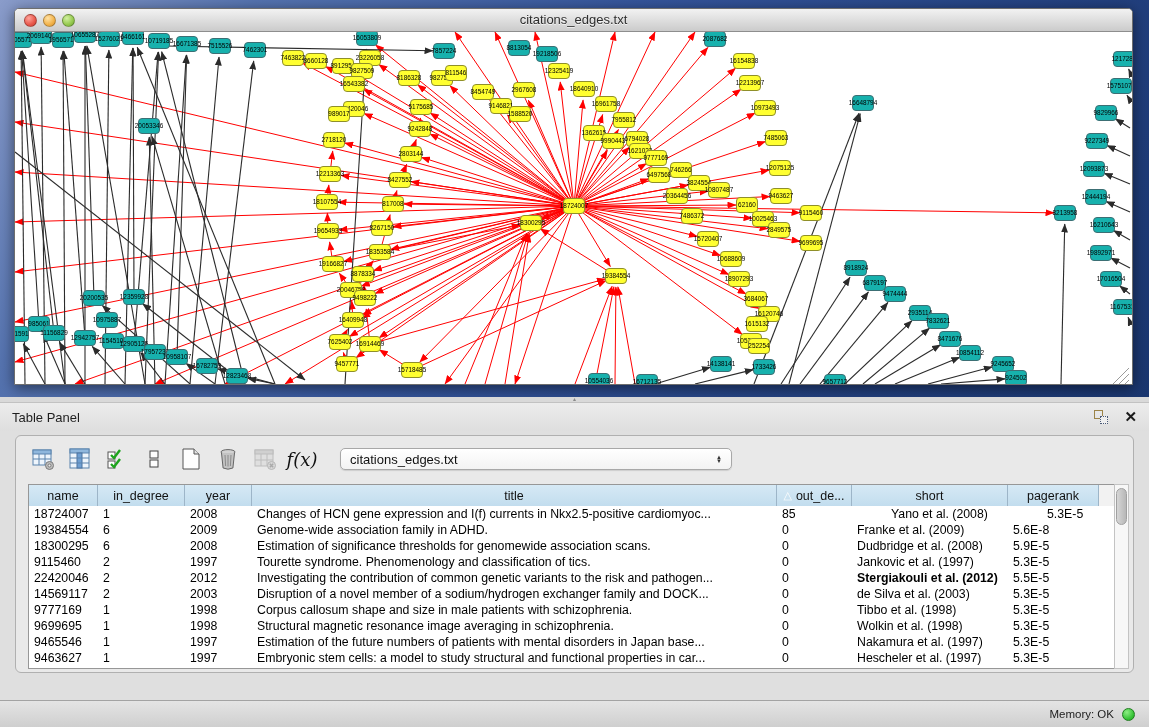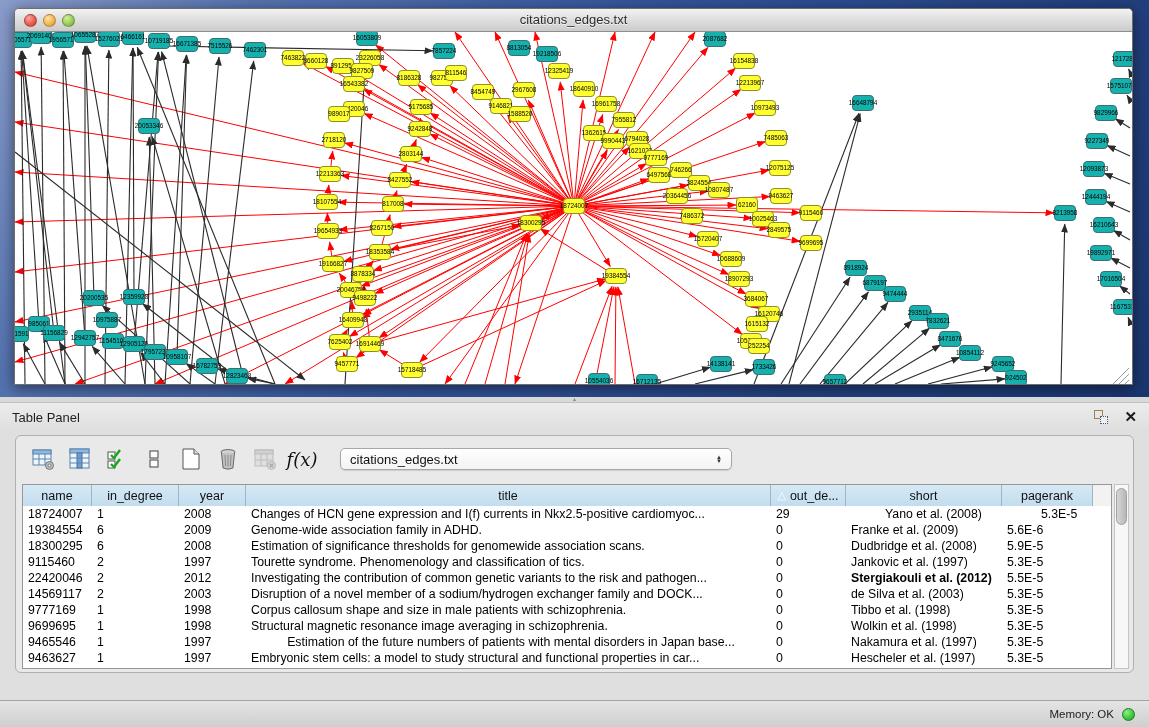--- a/index.html
+++ b/index.html
@@ -70,21 +70,21 @@
   .combo {
     margin-left: 14px; width: 392px; height: 22px; border: 1px solid #a8a8a8; border-radius: 5px;
     background: linear-gradient(#ffffff, #f3f3f3); display: flex; align-items: center;
     padding: 0 9px; box-shadow: inset 0 1px 1px rgba(255,255,255,.8), 0 1px 1px rgba(0,0,0,.12);
   }
   .combo-value { flex: 1; font-size: 13px; color: #111; }
   .combo-stepper { display: flex; flex-direction: column; align-items: center; line-height: 4px; }
   .combo-stepper span { font-size: 6px; color: #333; }
   
   .table-wrap {
-    position: absolute; left: 6px; top: 48px; width: 1090px; height: 185px;
+    position: absolute; left: 12px; top: 48px; width: 1090px; height: 185px;
     background: #fff; border: 1px solid #979797; overflow: hidden;
   }
   .thead { display: flex; height: 21px; width: 100%; background: #f2f2f2; border-bottom: 1px solid #9aa9b4; }
   .th {
     height: 21px; display: flex; align-items: center; justify-content: center;
     font-size: 12.5px; color: #111; background: linear-gradient(#d6e9f5, #c2ddee);
     border-right: 1px solid #9db5c8; overflow: hidden; white-space: nowrap; flex: none;
   }
   .th .sort-arrow { color: #fdfdfd; margin-right: 4px; font-size: 11px; }
   .tbody .tr { display: flex; height: 16px; align-items: center; }
@@ -931,32 +931,32 @@
           <div class="th" style="width: 156px;">short</div>
           <div class="th" style="width: 91px;">pagerank</div>
           <div class="th" style="flex: 1 1 0%; background: rgb(242, 242, 242); border-right: none;"></div>
         </div>
       <div class="tbody">
           <div class="tr">
             <div class="td" style="width: 69px;">18724007</div>
             <div class="td" style="width: 87px;">1</div>
             <div class="td" style="width: 67px;">2008</div>
             <div class="td" style="width: 525px;">Changes of HCN gene expression and I(f) currents in Nkx2.5-positive cardiomyoc...</div>
-            <div class="td" style="width: 75px;">29</div>
+            <div class="td" style="width: 75px;">85</div>
             <div class="td" style="width: 156px; margin-left: 34px;">Yano et al. (2008)</div>
             <div class="td" style="width: 91px;">5.3E-5</div>
           </div>
           <div class="tr">
             <div class="td" style="width: 69px;">19384554</div>
             <div class="td" style="width: 87px;">6</div>
             <div class="td" style="width: 67px;">2009</div>
             <div class="td" style="width: 525px;">Genome-wide association family in ADHD.</div>
             <div class="td" style="width: 75px;">0</div>
             <div class="td" style="width: 156px;">Franke et al. (2009)</div>
-            <div class="td" style="width: 91px;">5.6E-6</div>
+            <div class="td" style="width: 91px;">5.6E-8</div>
           </div>
           <div class="tr">
             <div class="td" style="width: 69px;">18300295</div>
             <div class="td" style="width: 87px;">6</div>
             <div class="td" style="width: 67px;">2008</div>
             <div class="td" style="width: 525px;">Estimation of significance thresholds for genomewide association scans.</div>
             <div class="td" style="width: 75px;">0</div>
             <div class="td" style="width: 156px;">Dudbridge et al. (2008)</div>
             <div class="td" style="width: 91px;">5.9E-5</div>
           </div>
@@ -1002,21 +1002,21 @@
             <div class="td" style="width: 67px;">1998</div>
             <div class="td" style="width: 525px;">Structural magnetic resonance image averaging in schizophrenia.</div>
             <div class="td" style="width: 75px;">0</div>
             <div class="td" style="width: 156px;">Wolkin et al. (1998)</div>
             <div class="td" style="width: 91px;">5.3E-5</div>
           </div>
           <div class="tr">
             <div class="td" style="width: 69px;">9465546</div>
             <div class="td" style="width: 87px;">1</div>
             <div class="td" style="width: 67px;">1997</div>
-            <div class="td" style="width: 525px; text-align: center;">Estimation of the future numbers of patients with mental disorders in Japan base...</div>
+            <div class="td" style="width: 525px;">Estimation of the future numbers of patients with mental disorders in Japan base...</div>
             <div class="td" style="width: 75px;">0</div>
             <div class="td" style="width: 156px;">Nakamura et al. (1997)</div>
             <div class="td" style="width: 91px;">5.3E-5</div>
           </div>
           <div class="tr">
             <div class="td" style="width: 69px;">9463627</div>
             <div class="td" style="width: 87px;">1</div>
             <div class="td" style="width: 67px;">1997</div>
             <div class="td" style="width: 525px;">Embryonic stem cells: a model to study structural and functional properties in car...</div>
             <div class="td" style="width: 75px;">0</div>

